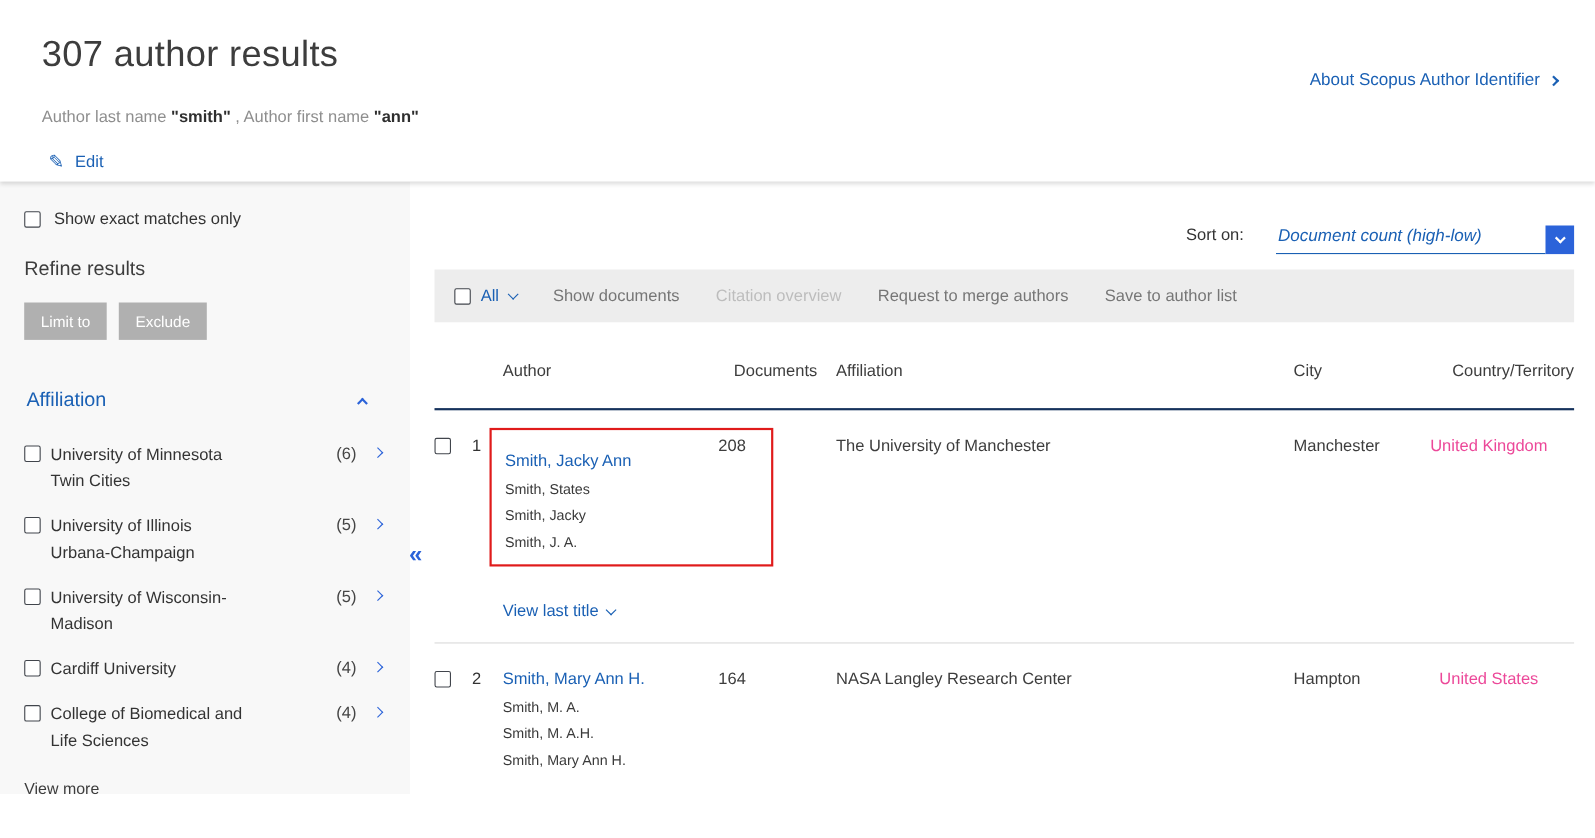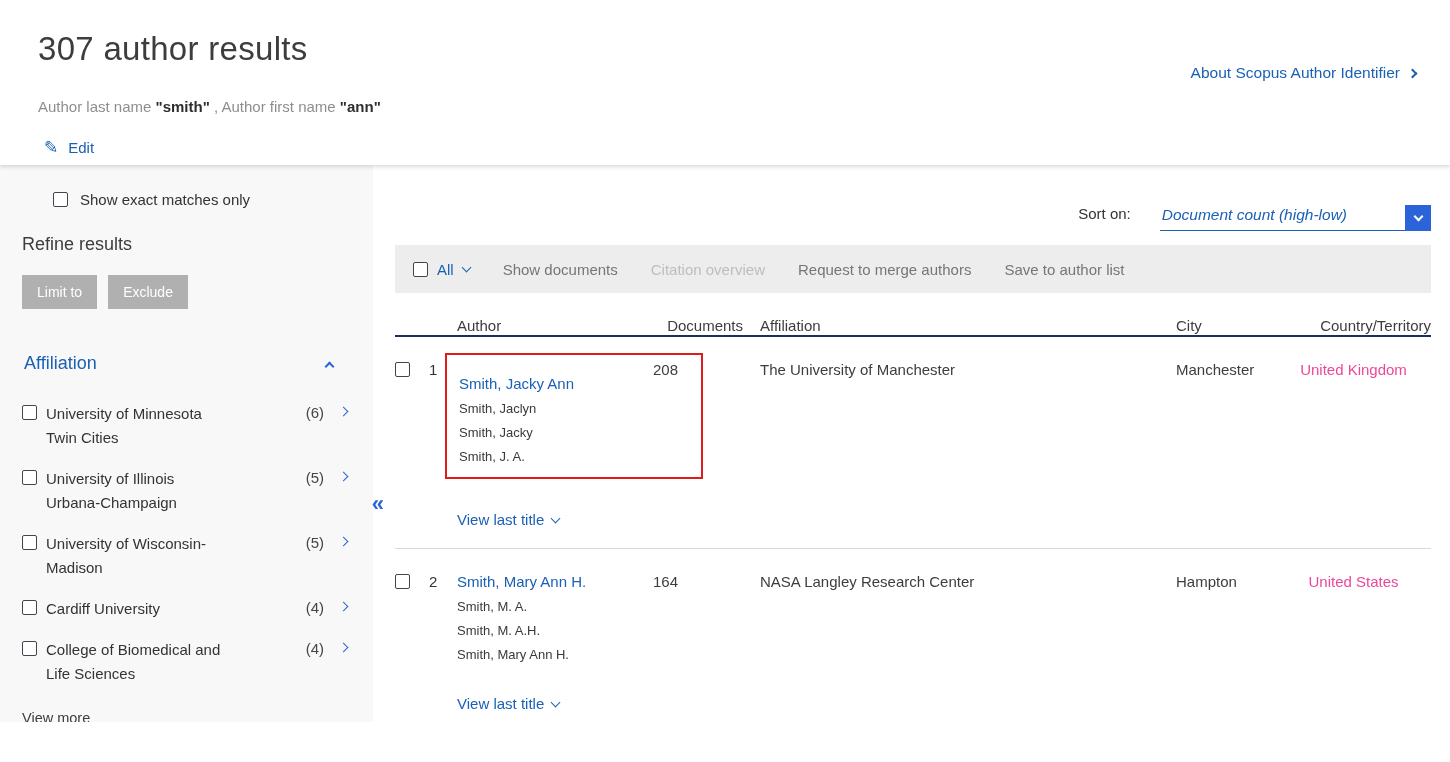--- a/index.html
+++ b/index.html
@@ -38,21 +38,21 @@
     width:373px; flex:none; background:var(--sidebar-bg,#f8f8f8);
     padding:26px 18px 0 22px; position:relative;
   }
   .main { flex:1; background:#fff; padding:0 19px 0 22px; position:relative; }
 
   
   .checkbox {
     display:inline-block; width:15px; height:15px; flex:none;
     border:1.6px solid #41454c; background:#fff; border-radius:2px; cursor:pointer;
   }
-  .exact-row { display:flex; align-items:center; gap:12px; font-size:15px; color:#333;margin-left:31px; }
+  .exact-row { display:flex; align-items:center; gap:12px; font-size:15px; color:#333; }
   .refine-title { font-size:18px; font-weight:400; color:#3d3d3d; margin:26px 0 20px 0; }
   .filter-buttons { display:flex; gap:11px; }
   .gray-btn {
     background:var(--btn-gray,#b0b0b0); color:#fff; border:none;
     font-size:14px; font-family:inherit; padding:9px 15px; cursor:default;
   }
   .affil-header {
     display:flex; align-items:center; justify-content:space-between;
     margin:44px 22px 28px 2px; color:var(--link-blue,#1a60b4);
     font-size:18px; cursor:pointer;
@@ -98,21 +98,21 @@
     margin-top:14px; height:48px; background:var(--toolbar-bg,#ededed);
     display:flex; align-items:center; padding:0 18px; gap:33px;
   }
   .all-group { display:flex; align-items:center; gap:9px; color:var(--link-blue,#1a60b4); font-size:15px; cursor:pointer; }
   .tb-action { font-size:15px; color:#767676; cursor:pointer; }
   .tb-action.disabled { color:var(--disabled-gray,#bdbdbd); cursor:default; }
 
   
   .grid { display:grid; grid-template-columns:34px 28px 196px 90px 413px 120px 1fr; }
   .thead {
-    margin-top:24px; padding-bottom:1px;
+    margin-top:36px; padding-bottom:25px;
     border-bottom:2px solid var(--navy,#16325c);
     font-size:15px; color:#3d3d3d;
   }
   .th-docs { text-align:right; }
   .th-affil { padding-left:17px; }
   .th-city { padding-left:20px; }
   .th-country { text-align:right; }
 
   .trow { padding:24px 0 20px 0; border-bottom:1px solid #d9d9d9; font-size:15px; }
   .c-check { padding-top:1px; }
@@ -251,21 +251,21 @@
     </div>
 
     <div class="grid trow">
       <div class="c-check">
         <span class="checkbox"></span>
       </div>
       <div class="c-index">1</div>
       <div>
         <div class="names annotated">
           <span class="author-name">Smith, Jacky Ann</span>
-          <div class="alt-name">Smith, Jaclyn</div>
+          <div class="alt-name">Smith, States</div>
           <div class="alt-name">Smith, Jacky</div>
           <div class="alt-name">Smith, J. A.</div>
         </div>
         <div class="view-last">
           <span>View last title</span>
           <span class="chev down thin"></span>
         </div>
       </div>
       <div class="c-docs">208</div>
       <div class="c-affil">The University of Manchester</div>

